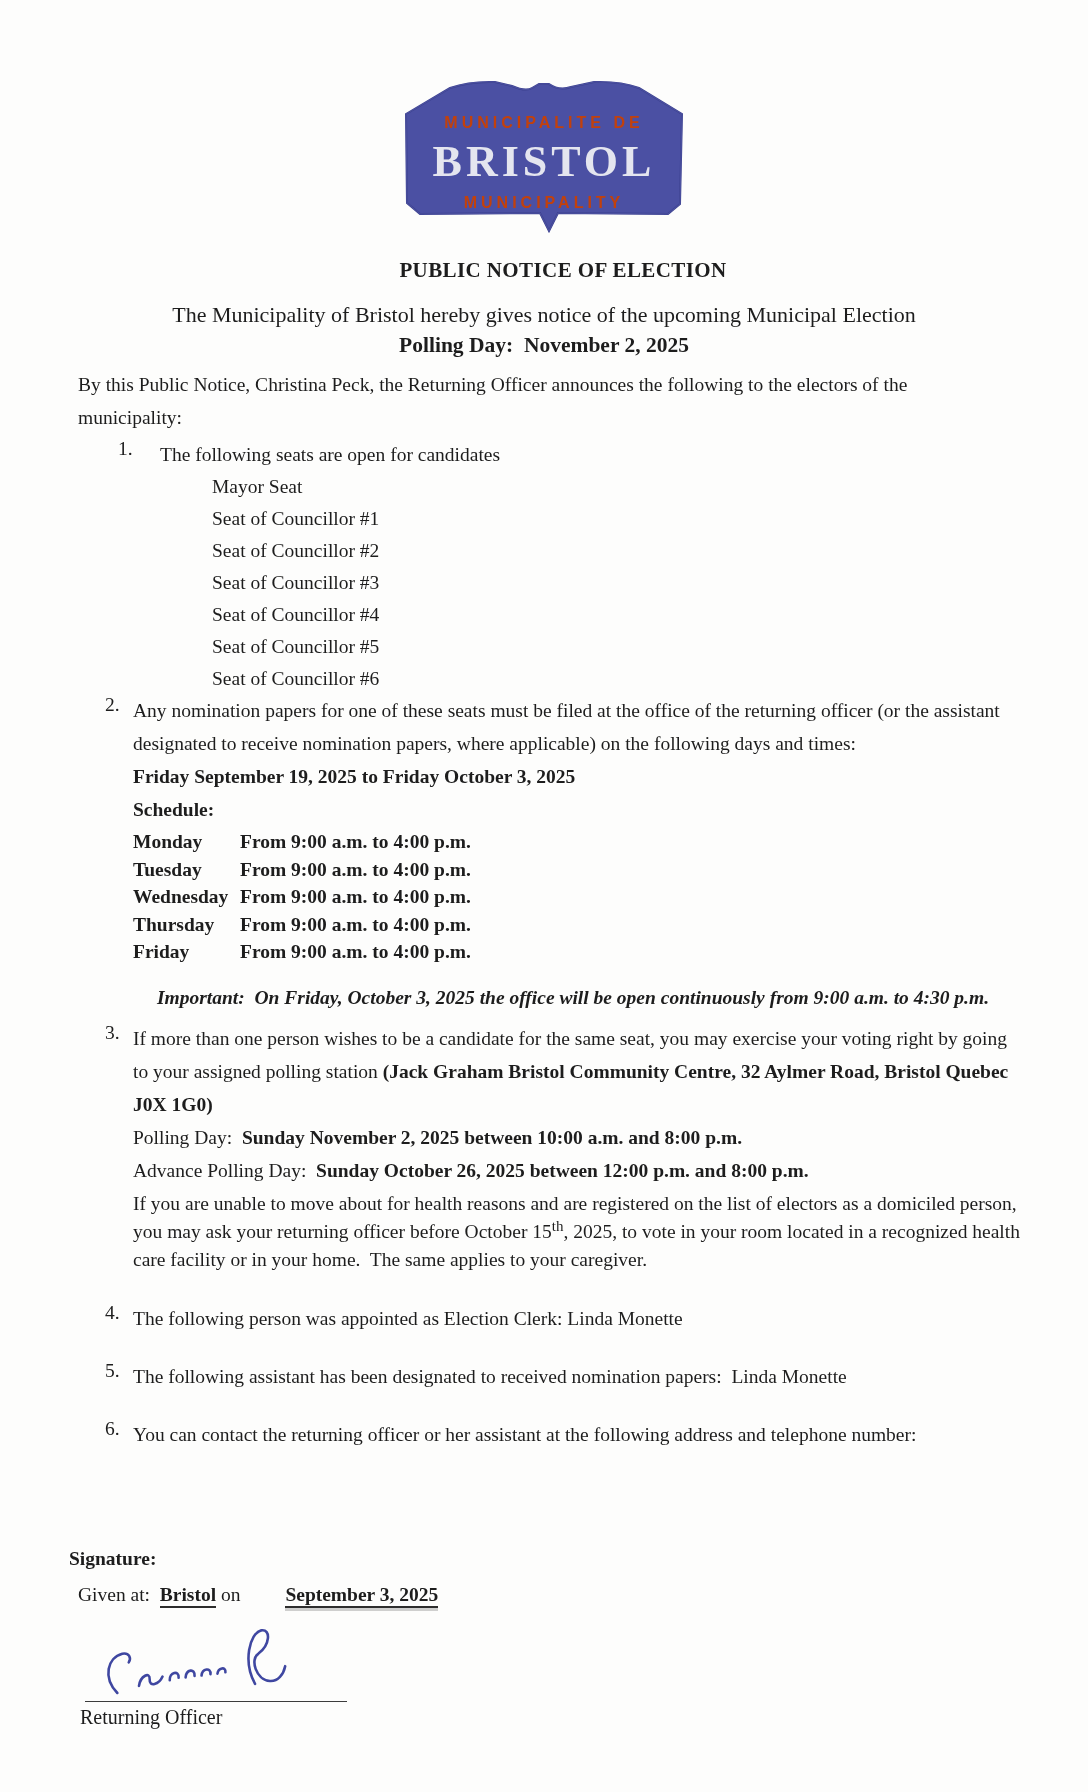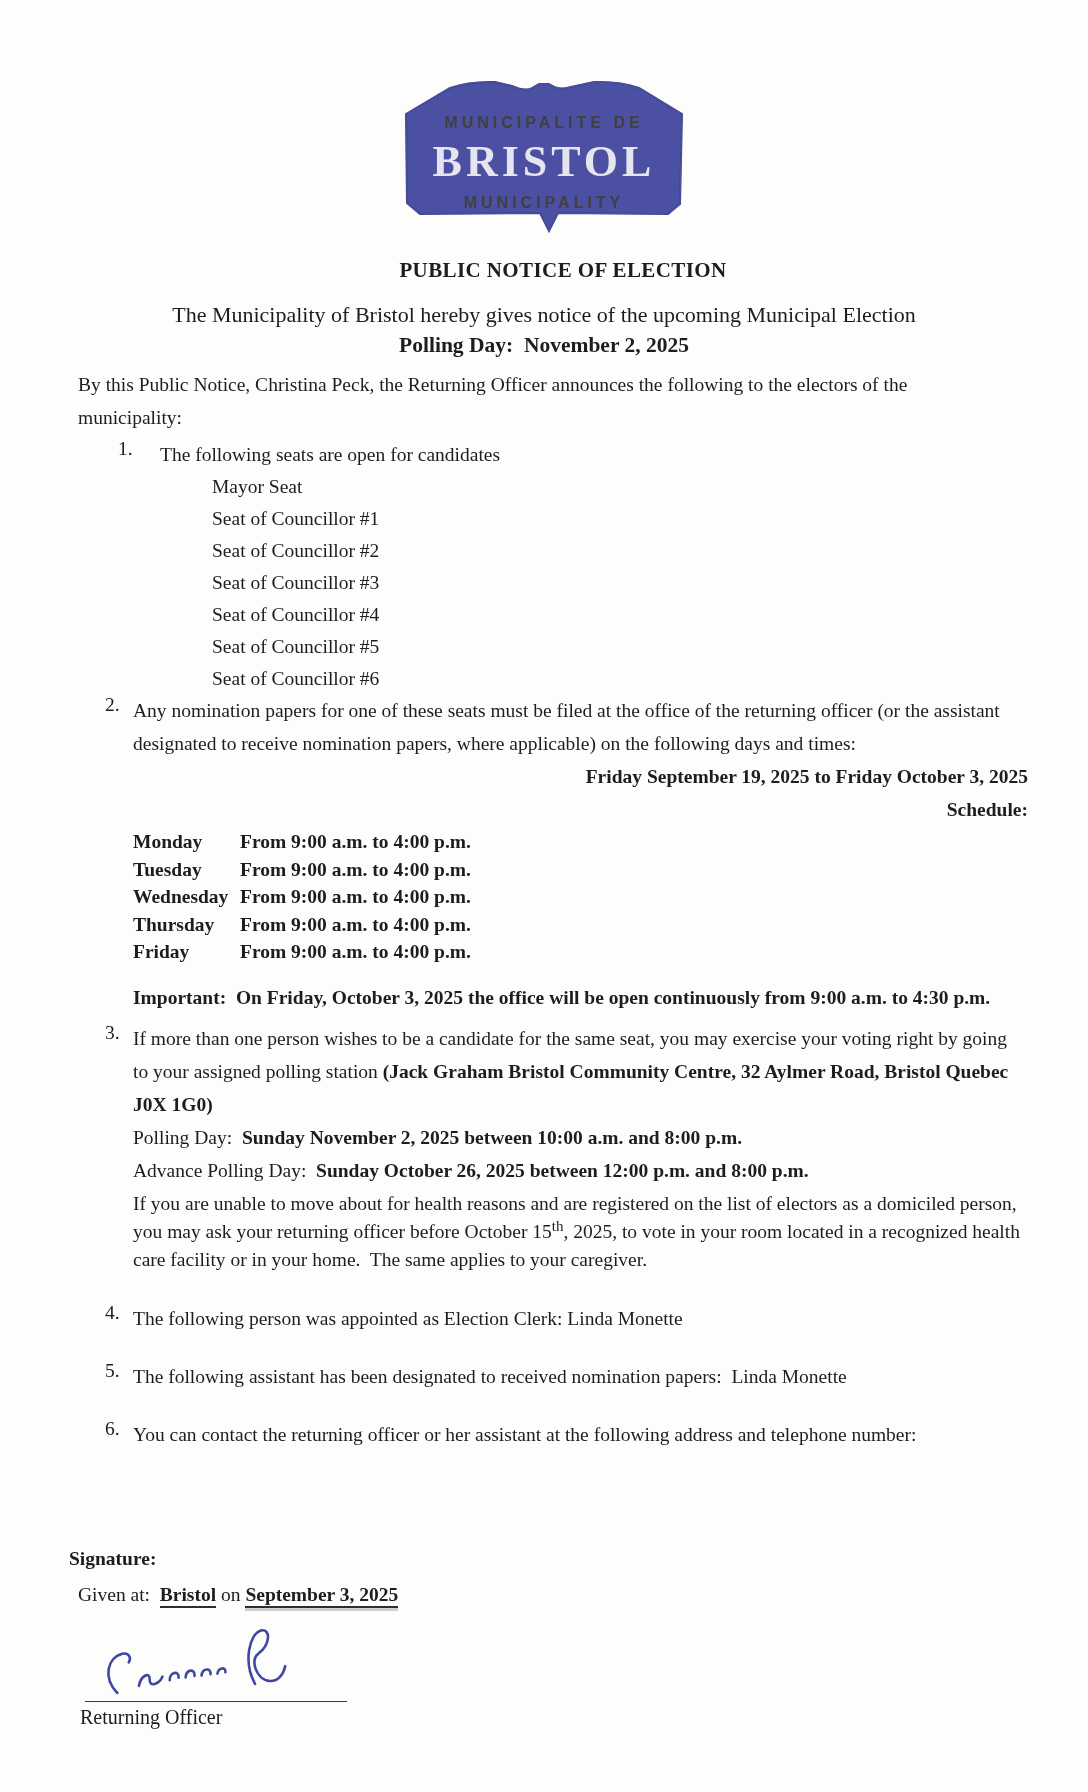--- a/index.html
+++ b/index.html
@@ -11,21 +11,21 @@
     font-family:"Liberation Serif", serif;
     font-size:19.5px;
     overflow:hidden;
   }
   .abs { position:absolute; }
 
   
   .logo-wrap { top:74px; left:50%; transform:translateX(-50%); width:292px; height:168px; }
   .logo-wrap svg { position:absolute; top:0; left:0; }
   .logo-text { position:absolute; width:100%; text-align:center; font-family:"Liberation Sans", sans-serif; }
-  .logo-small { font-size:16px; font-weight:bold; letter-spacing:4px; color:#404040; }
+  .logo-small { font-size:16px; font-weight:bold; letter-spacing:4px; color:#c2410c; }
   .logo-top { top:40px; }
   .logo-main {
     top:62px; font-family:"Liberation Serif", serif;
     font-size:44px; font-weight:bold; letter-spacing:4px; color:#e4e5ef;
   }
   .logo-bottom { top:120px; }
 
   
   .title { top:258px; width:100%; text-align:center; font-weight:bold; font-size:21px; letter-spacing:0.4px;padding-left:38px; }
   .subtitle { top:302px; width:100%; text-align:center; font-weight:normal; font-size:22px; }
@@ -42,35 +42,35 @@
   .item2 { top:694px; left:105px; width:905px; }
   .item3 { top:1022px; left:105px; width:905px; }
   .health { top:1190px; left:133px; width:890px; line-height:28px; }
   .item4 { top:1302px; left:105px; width:905px; }
   .item5 { top:1360px; left:105px; width:905px; }
   .item6 { top:1418px; left:105px; width:905px; }
 
   .seats { margin-left:52px; }
   .seats div { line-height:32px; }
 
-  .bold { font-weight:bold;text-align:right; }
+  .bold { font-weight:bold; }
   .sched { margin-top:2px; }
   .sched-row { display:flex; font-weight:bold; line-height:27.5px; }
   .sched-day { width:107px; }
   .important {
-    margin-top:14px; font-weight:bold; line-height:35px; width:895px;
+    margin-top:14px; font-weight:bold; font-style:italic; line-height:35px; width:895px;margin-left:24px;
   }
   .address { margin-top:4px; width:810px; text-align:center; }
   .address div { line-height:26.5px; }
 
   
   .sig-label { top:1548px; left:69px; font-weight:bold; }
   .given { top:1584px; left:78px; }
   .u { font-weight:bold; border-bottom:2px solid #2d2d2d; padding-bottom:1px; }
-  .u2 { border-bottom:2px solid #2d2d2d; box-shadow:0 3px 0 rgba(120,120,120,0.35); }
+  .u2 { border-bottom:2px solid #2d2d2d; box-shadow:0 3px 0 rgba(120,120,120,0.35);margin-left:40px; }
   .sig-image { top:1622px; left:92px; }
   .sig-line { top:1701px; left:85px; width:262px; border-top:1.6px solid #3c3c3c; }
   .officer { top:1706px; left:80px; font-size:20px; }
 
   sup { font-size:15px; vertical-align:super; line-height:0; }
 </style>
 </head>
 <body>
 
 <div class="abs logo-wrap">

